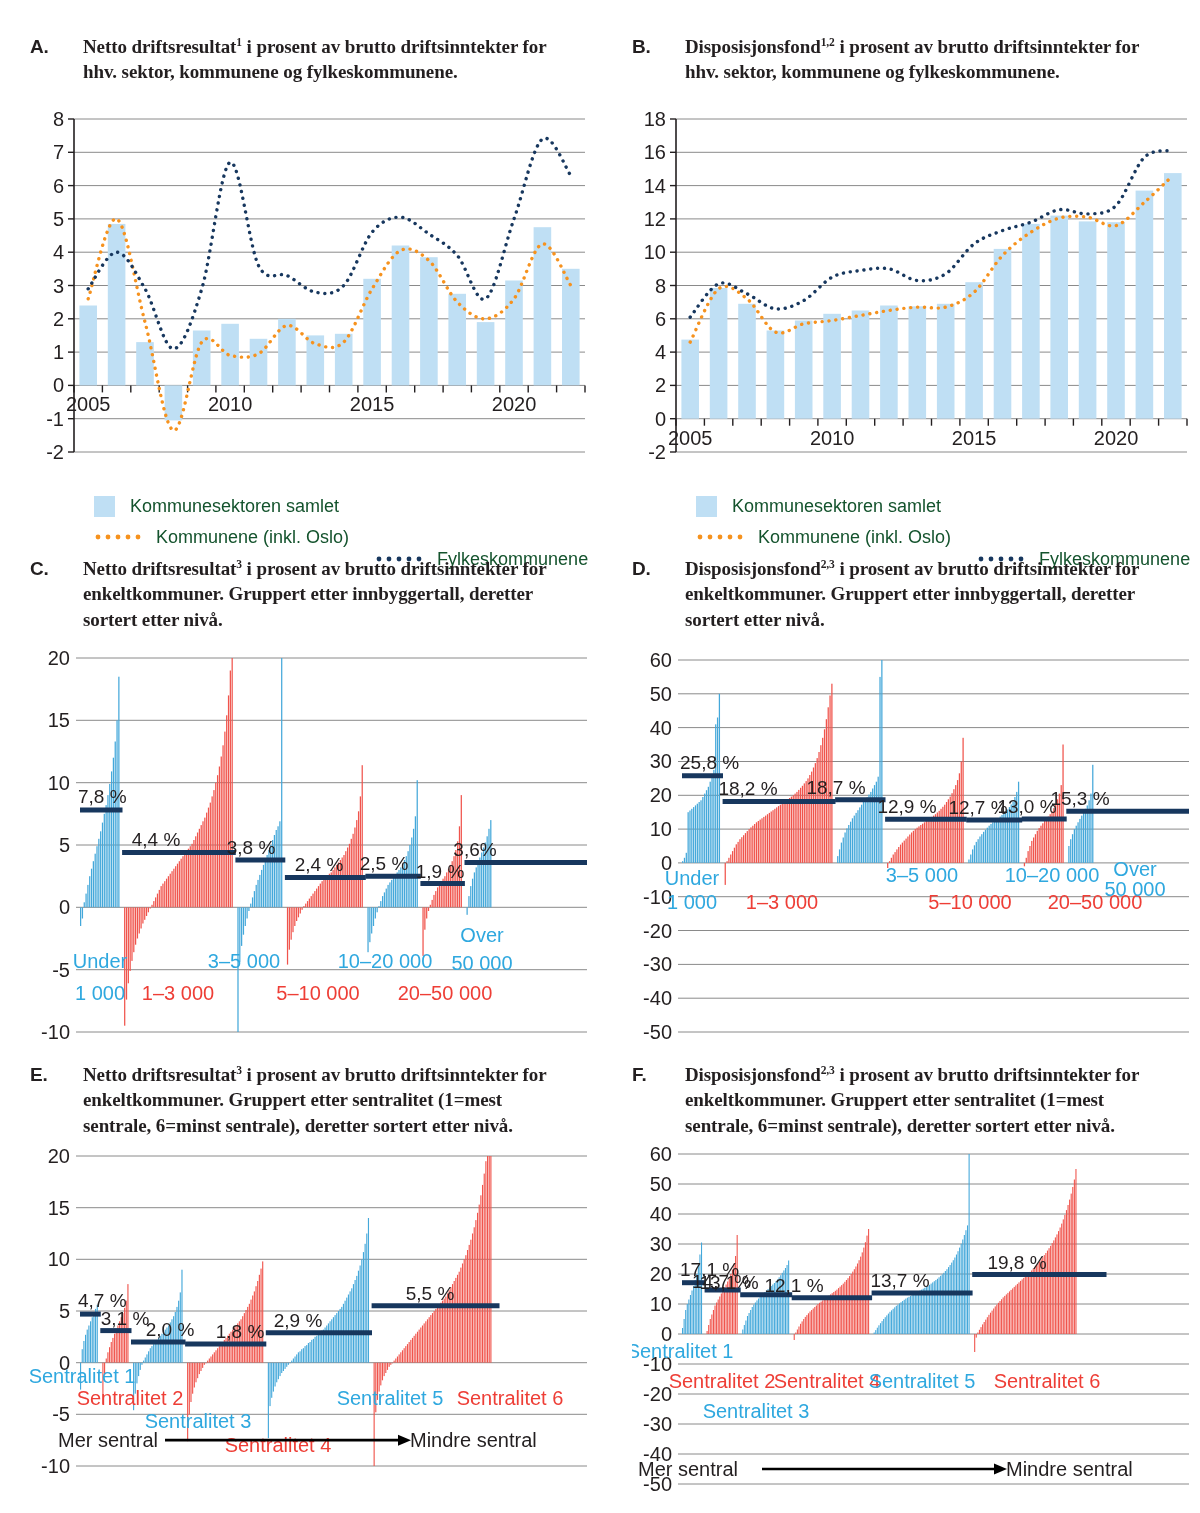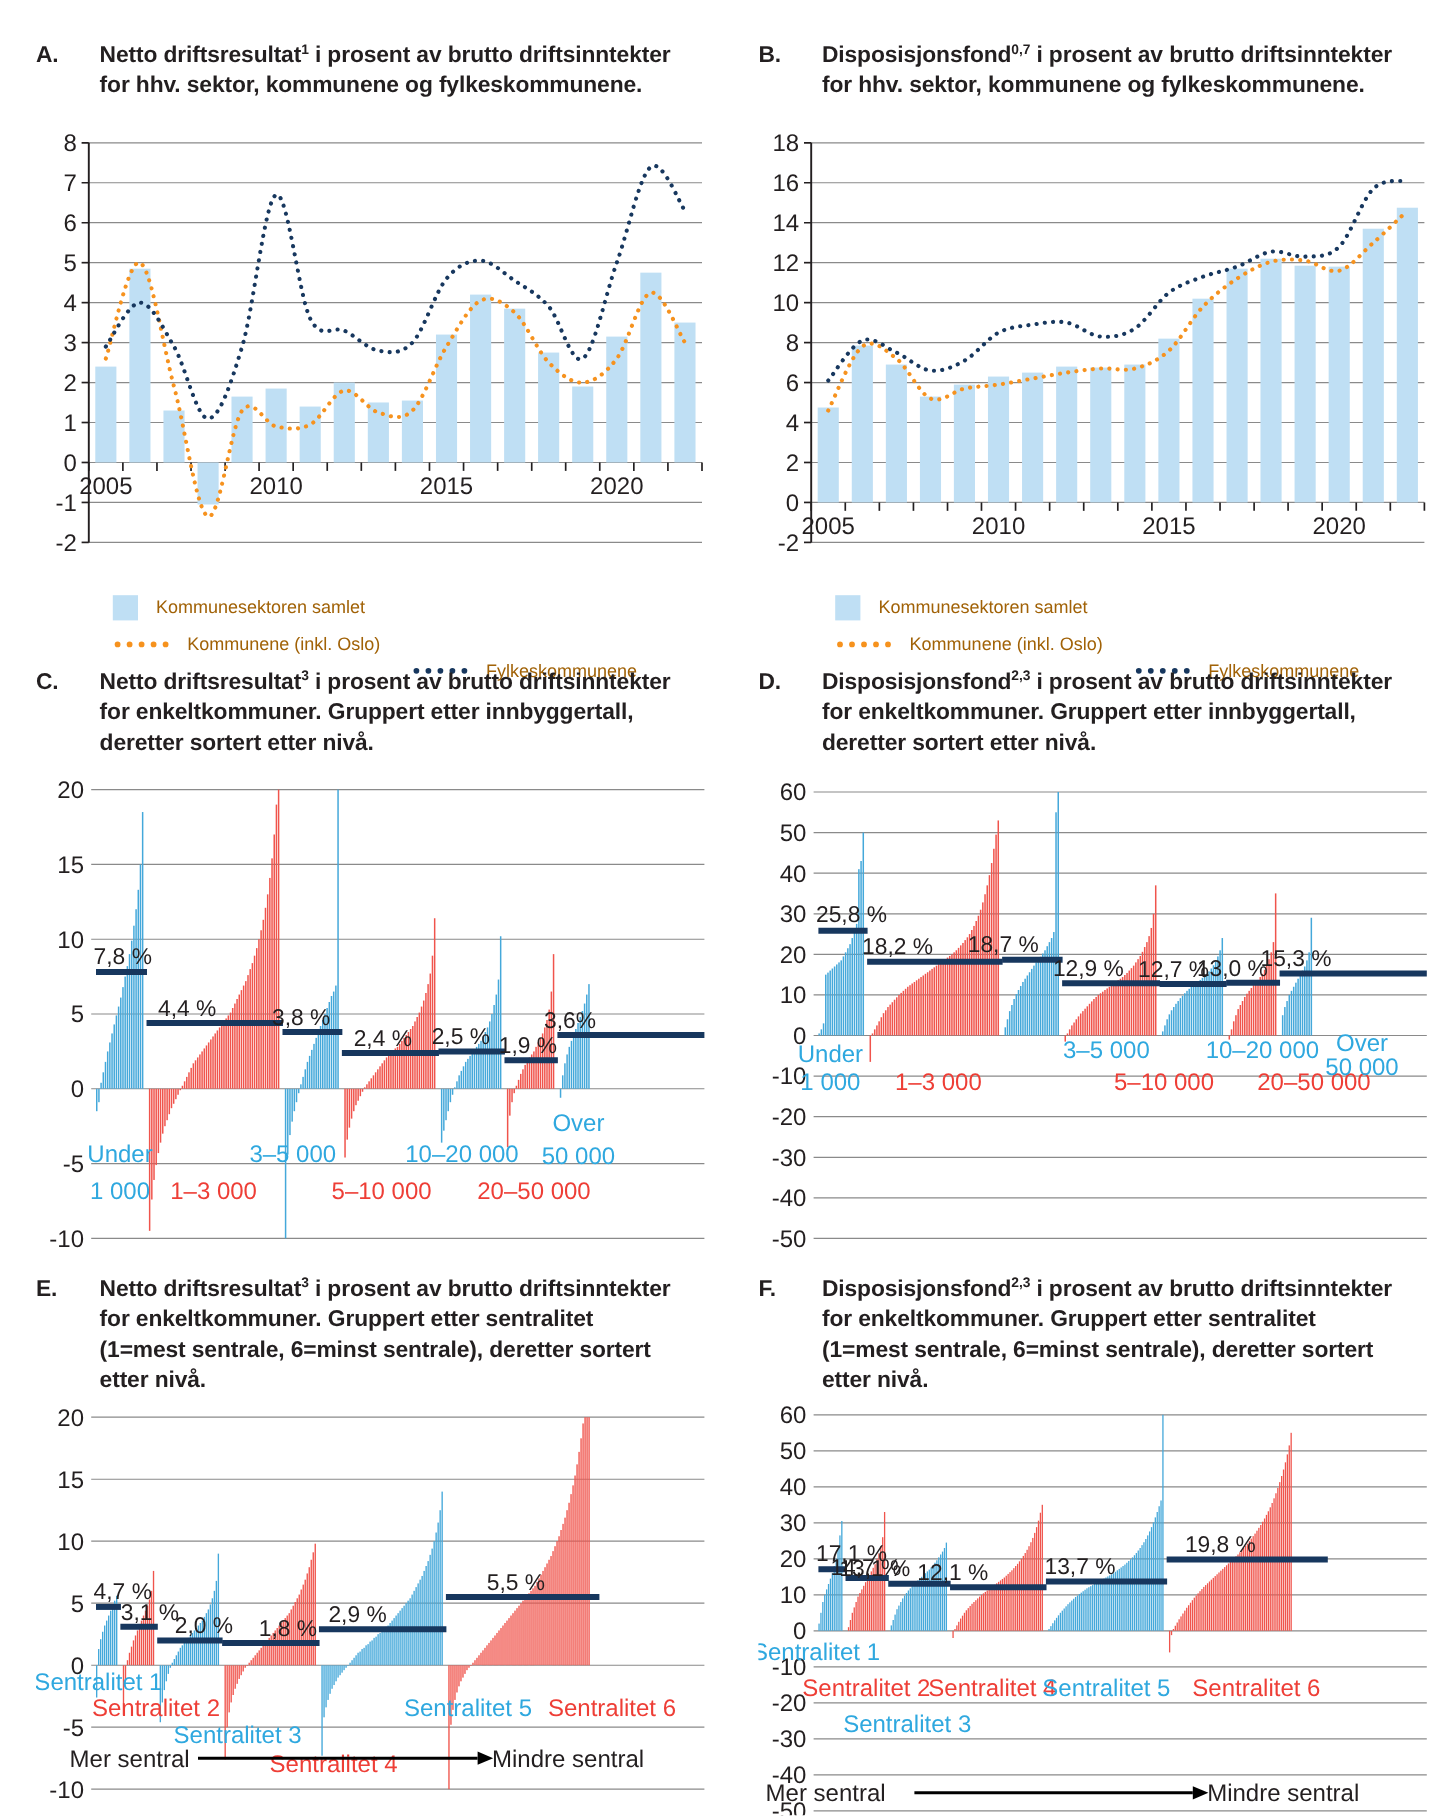--- a/index.html
+++ b/index.html
@@ -4,26 +4,26 @@
 <style>
   html,body{margin:0;padding:0;background:#ffffff;}
   body{width:1200px;height:1513px;font-family:"Liberation Sans","DejaVu Sans",sans-serif;color:#231f20;}
   .page{position:relative;width:1200px;height:1513px;overflow:hidden;background:#fff;}
   .panel{position:absolute;width:565px;}
   #pA{left:30px;top:34px;} #pB{left:632px;top:34px;}
   #pC{left:30px;top:556px;} #pD{left:632px;top:556px;}
   #pE{left:30px;top:1062px;} #pF{left:632px;top:1062px;}
   .ptitle{display:flex;font-weight:bold;font-size:19px;line-height:1.33;letter-spacing:-0.1px;color:#231f20;}
   .letter{flex:0 0 53px;}
-  .ttext{width:488px;}
+  .ttext{width:488px;font-family:Liberation Serif, serif;}
   .ttext sup{font-size:11.5px;line-height:0;vertical-align:super;}
   svg.chart{display:block;margin-top:22px;}
   svg.chart.tall{margin-top:8px;}
   svg.chart.mid{margin-top:14px;}
-  .legend{margin-top:6px;padding-left:64px;font-size:15px;color:#a16207;}
+  .legend{margin-top:6px;padding-left:64px;font-size:18px;color:#14532d;}
   .lrow{display:flex;align-items:center;height:31px;}
   .sw{width:21px;height:21px;background:#BFDFF4;display:inline-block;margin-right:15px;}
   .litem{display:flex;align-items:center;}
   .litem svg{margin-right:12px;}
   .litem + .litem{margin-left:26px;margin-top:44px;}
 </style>
 </head>
 <body>
 
 <div class="page">
@@ -142,21 +142,21 @@
             </svg>
           <span>Fylkeskommunene</span>
         </span>
       </div>
     </div>
   </section>
 
   <section class="panel" id="pB">
     <div class="ptitle">
       <span class="letter">B.</span>
-      <div class="ttext"><span>Disposisjonsfond</span><sup>0,7</sup><span> i prosent av brutto driftsinntekter for hhv. sektor, kommunene og fylkeskommunene.</span></div>
+      <div class="ttext"><span>Disposisjonsfond</span><sup>1,2</sup><span> i prosent av brutto driftsinntekter for hhv. sektor, kommunene og fylkeskommunene.</span></div>
     </div>
     <svg class="chart" width="565" height="378" viewBox="0 0 565 378">
         <line x1="44" y1="12.0" x2="555" y2="12.0" stroke="#8a8a8a" stroke-width="1"></line>
         <line x1="44" y1="45.3" x2="555" y2="45.3" stroke="#8a8a8a" stroke-width="1"></line>
         <line x1="44" y1="78.6" x2="555" y2="78.6" stroke="#8a8a8a" stroke-width="1"></line>
         <line x1="44" y1="111.9" x2="555" y2="111.9" stroke="#8a8a8a" stroke-width="1"></line>
         <line x1="44" y1="145.2" x2="555" y2="145.2" stroke="#8a8a8a" stroke-width="1"></line>
         <line x1="44" y1="178.5" x2="555" y2="178.5" stroke="#8a8a8a" stroke-width="1"></line>
         <line x1="44" y1="211.8" x2="555" y2="211.8" stroke="#8a8a8a" stroke-width="1"></line>
         <line x1="44" y1="245.1" x2="555" y2="245.1" stroke="#8a8a8a" stroke-width="1"></line>

